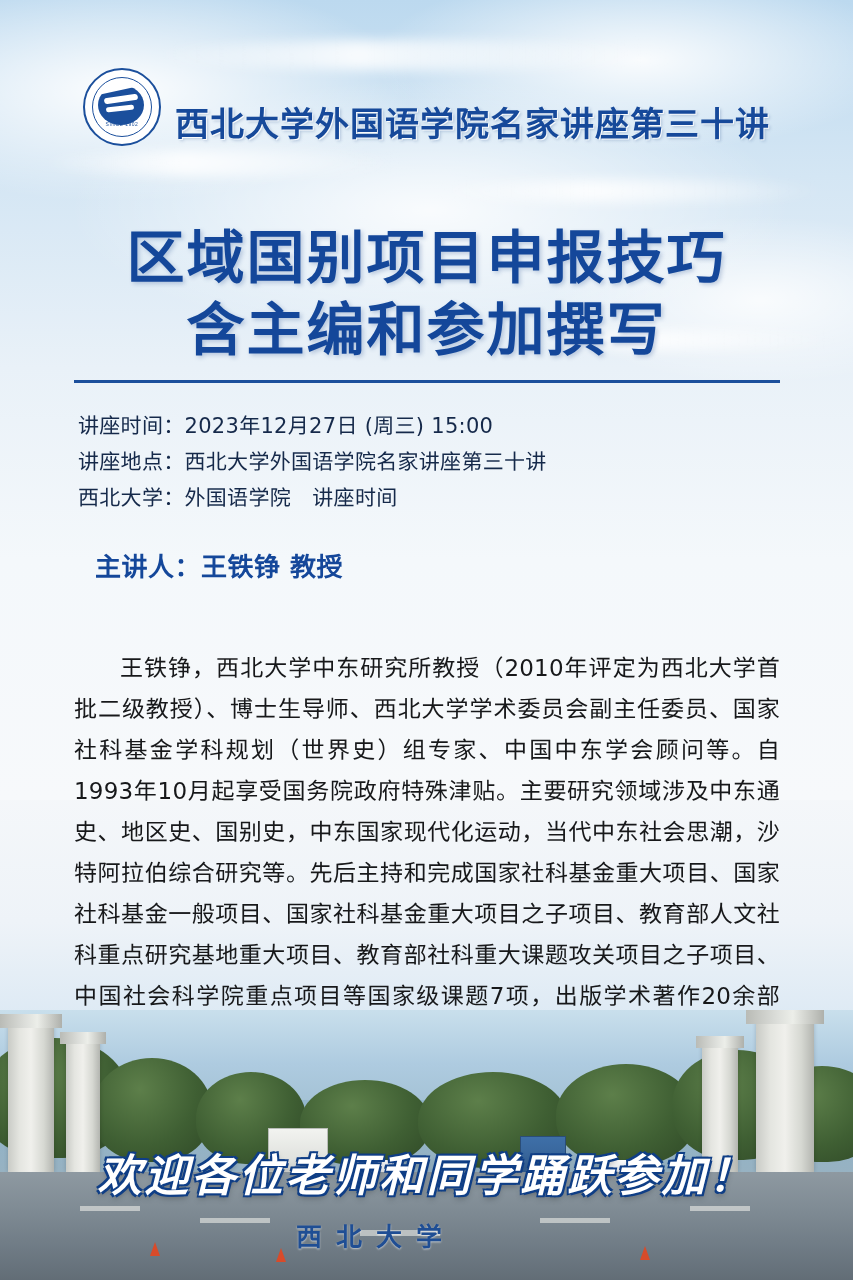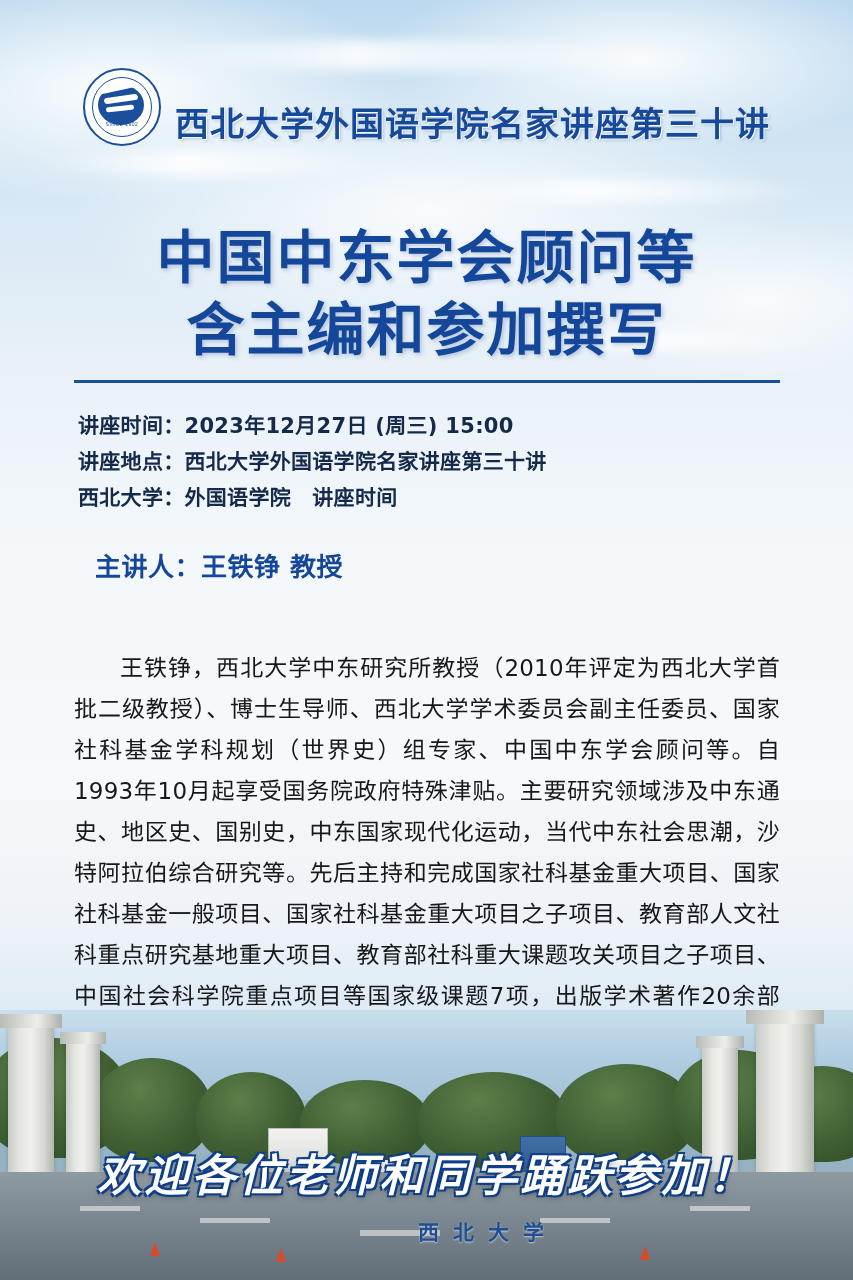--- a/index.html
+++ b/index.html
@@ -79,26 +79,26 @@
     position: absolute;
     left: 0; bottom: 0; width: 853px; height: 108px;
     background: linear-gradient(180deg, #8e99a1 0%, #7f8b94 35%, #6f7b85 70%, #626d76 100%);
   }
   .road-stripe {
     position: absolute;
     background: rgba(245,245,240,0.55);
   }
   .gate-sign {
     position: absolute;
-    left: 308px;
+    left: 296px;
     top: 1216px;
     width: 250px;
-    text-align: right;
+    text-align: left;
     color: #1f4e94;
-    font-size: 21px;
+    font-size: 26px;
     letter-spacing: 14px;
     font-weight: 700;
     text-shadow: 0 1px 2px rgba(255,255,255,0.6);
     font-family: "DejaVu Serif", "Liberation Serif", serif;
   }
   .guard-box {
     position: absolute;
     background: linear-gradient(180deg, #f2f3f0 0%, #dfe1dd 60%, #c7c9c5 100%);
     border: 1px solid #b9bcb8;
   }
@@ -211,21 +211,21 @@
   
   .info {
     position: absolute;
     left: 78px;
     top: 408px;
     width: 700px;
   }
   .info-line {
     font-family: "DejaVu Sans", "Liberation Sans", sans-serif;
     font-size: 21px;
-    font-weight: 700;
+    font-weight: 400;
     color: #15294a;
     line-height: 36px;
     letter-spacing: 0.3px;
   }
   .info-line .lbl { color: #15294a; }
   .speakers {
     position: absolute;
     left: 95px;
     top: 548px;
     width: 700px;
@@ -289,21 +289,21 @@
       <div class="logo-inner"></div>
       <div class="logo-core"></div>
       <div class="logo-wave"></div>
       <div class="logo-wave2"></div>
       <div class="logo-year">SINCE 1902</div>
     </div>
     <div class="header-title">西北大学外国语学院名家讲座第三十讲</div>
   </div>
 
   <div class="main-title">
-    <div>中国中东学会顾问等</div>
+    <div>区域国别项目申报技巧</div>
     <div>含主编和参加撰写</div>
   </div>
 
   <div class="divider"></div>
 
   <div class="info">
     <div class="info-line">
       <span class="lbl">讲座时间：</span><span>2023年12月27日 (周三) 15:00</span>
     </div>
     <div class="info-line">

